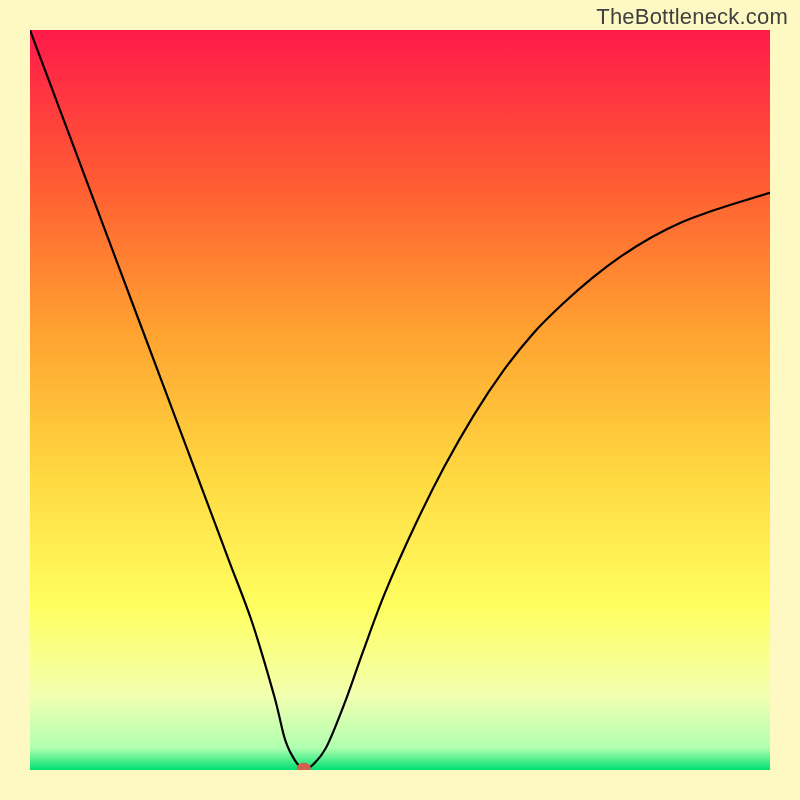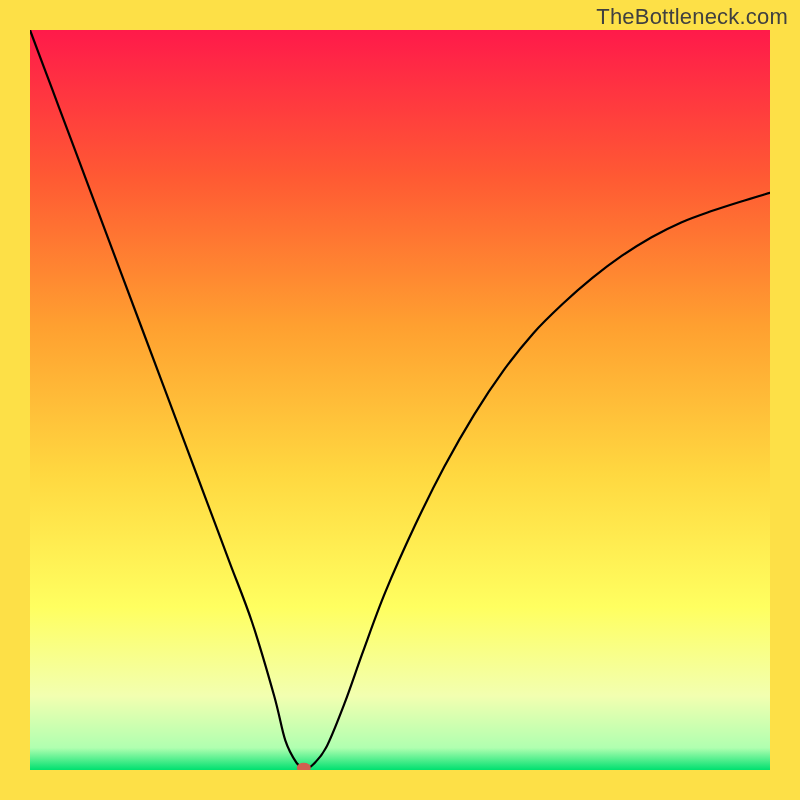--- a/index.html
+++ b/index.html
@@ -7,21 +7,21 @@
     padding: 0;
     width: 800px;
     height: 800px;
     background: #000;
     font-family: Arial, Helvetica, sans-serif;
     overflow: hidden;
   }
   .outer {
     width: 800px;
     height: 800px;
-    background: #fde047;
+    background: #fef9c3;
     position: relative;
   }
   .watermark {
     position: absolute;
     top: 4px;
     right: 12px;
     color: #404040;
     font-size: 22px;
     font-weight: 500;
     letter-spacing: 0.2px;

